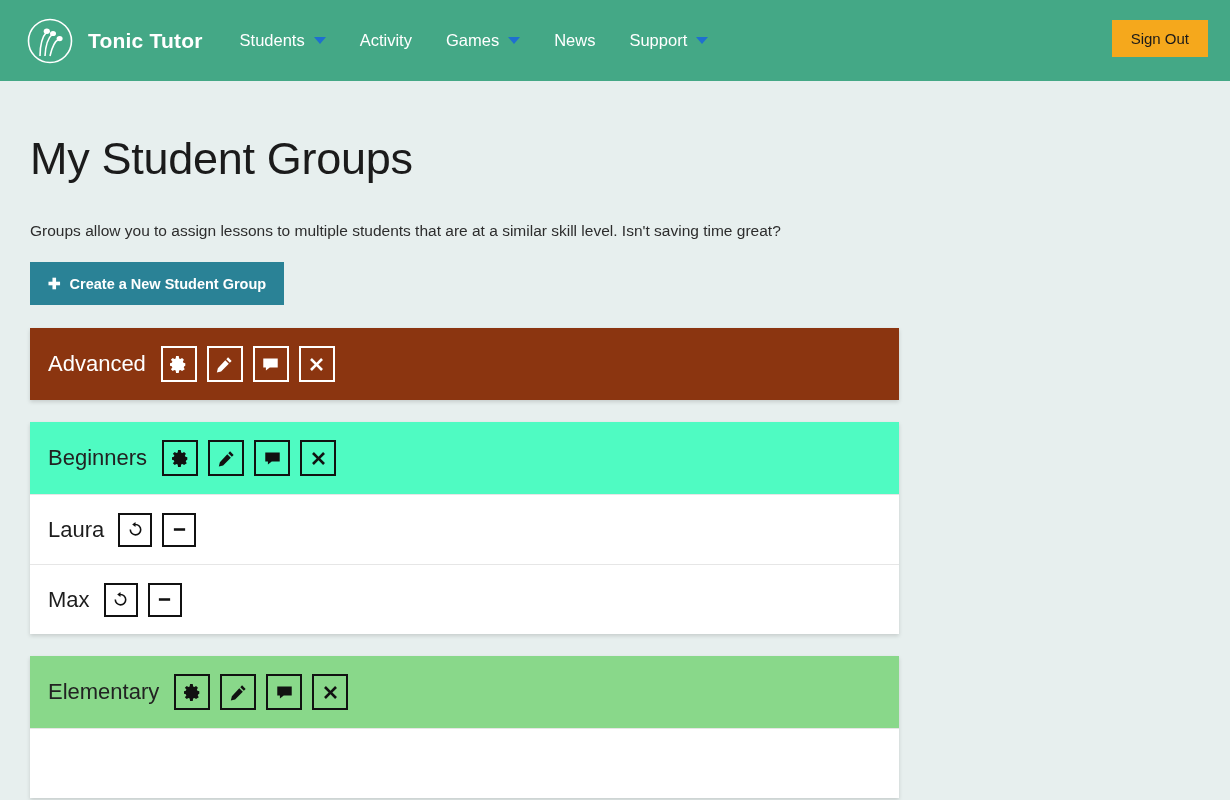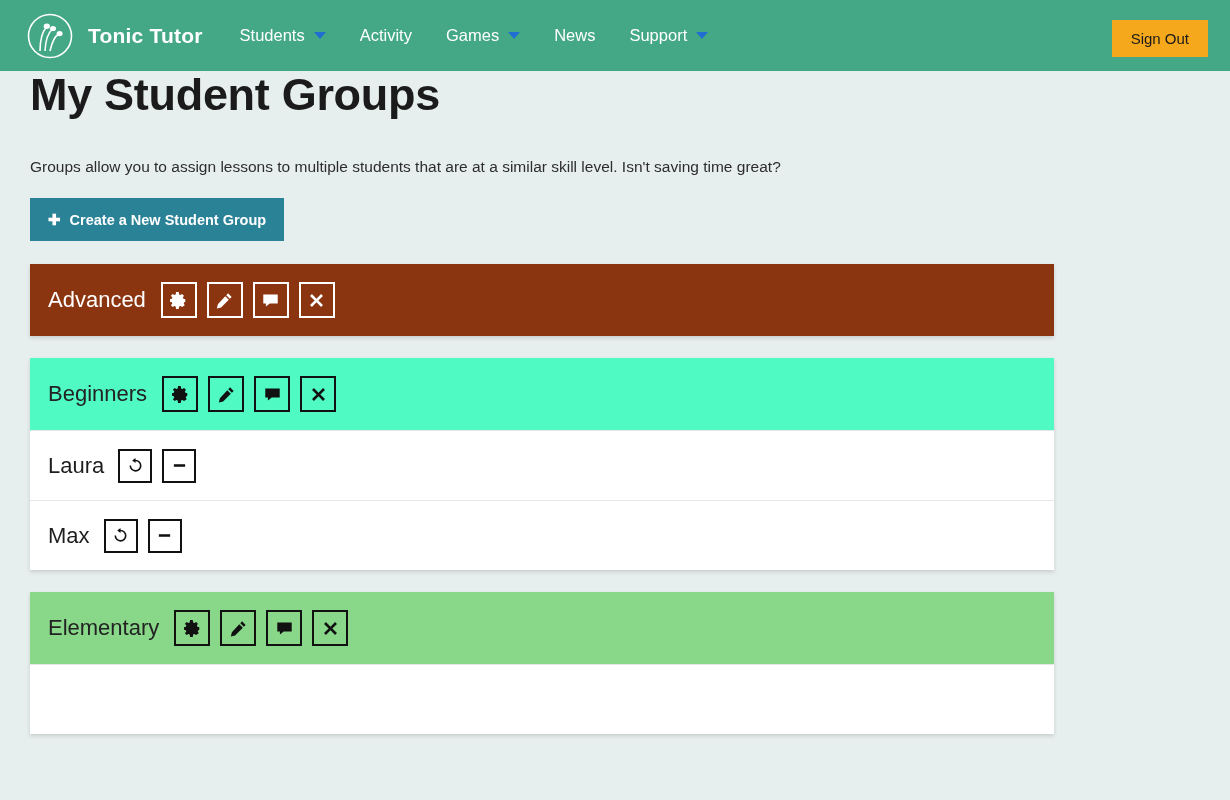--- a/index.html
+++ b/index.html
@@ -7,21 +7,21 @@
   html, body {
     margin: 0; padding: 0;
     width: 1230px; height: 800px;
     overflow: hidden;
     background: #e7efee;
     font-family: "Liberation Sans", sans-serif;
   }
 
   
   .navbar {
-    height: 71px;
+    height: 81px;
     background: #44a886;
     display: flex;
     align-items: center;
     padding: 0 22px 0 26px;
     position: relative;
   }
   .brand-block {
     display: flex;
     align-items: center;
     gap: 14px;
@@ -74,23 +74,24 @@
     cursor: pointer;
     line-height: 1;
   }
 
   
   .page {
     padding: 0 0 0 30px;
   }
   .page-title {
     font-size: 45px;
-    font-weight: bold;
+    font-weight: normal;
     color: #1b1b1b;
     margin: 0;
+    padding-top: 54px;
     letter-spacing: -.3px;
     line-height: 1.05;
   }
   .page-desc {
     font-size: 15.5px;
     color: #2d2d2d;
     margin: 0;
     padding-top: 40px;
   }
   .create-btn {
@@ -106,21 +107,21 @@
     align-items: center;
     gap: 9px;
     cursor: pointer;
     line-height: 1;
   }
   .plus-glyph { font-size: 15px; font-weight: bold; line-height: 1; }
 
   
   .groups { margin-top: 23px; }
   .group-card {
-    width: 1024px;
+    width: 869px;
     background: #ffffff;
     margin-bottom: 22px;
     box-shadow: 0 2px 4px rgba(0,0,0,.14);
   }
   .group-header {
     display: flex;
     align-items: center;
     gap: 15px;
     padding: 17px 18px;
     min-height: 72px;

